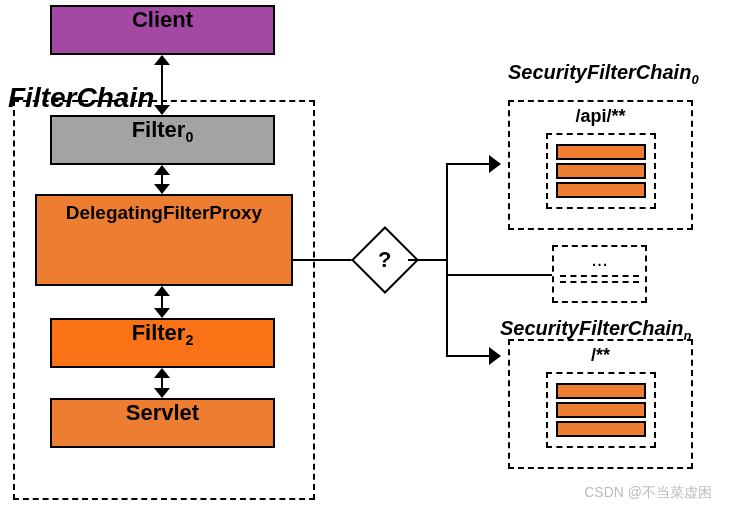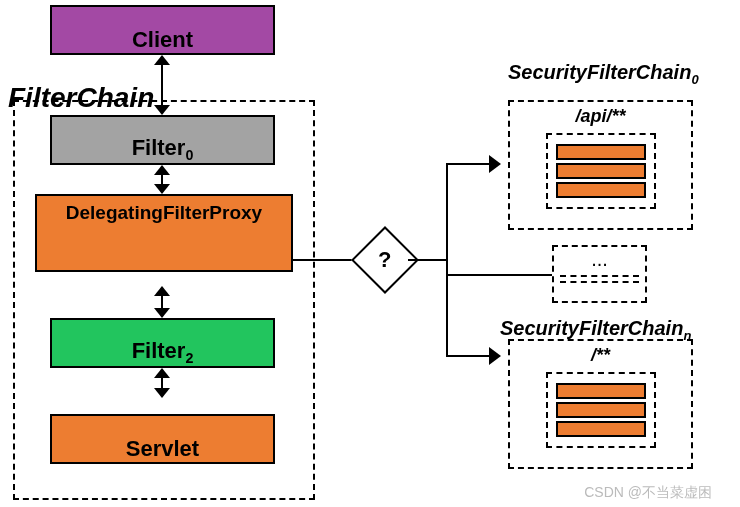--- a/index.html
+++ b/index.html
@@ -11,21 +11,21 @@
     position: relative;
     width: 740px;
     height: 507px;
   }
   .box {
     border: 2px solid #000;
     text-align: center;
     display: flex;
     flex-direction: column;
     align-items: center;
-    justify-content: flex-end;
+    justify-content: flex-start;
     position: absolute;
   }
   .client {
     background: #a349a4;
     left: 50px;
     top: 5px;
     width: 225px;
     height: 50px;
     font-weight: bold;
     font-size: 22px;
@@ -53,51 +53,51 @@
     width: 225px;
     height: 50px;
     font-weight: bold;
     font-size: 22px;
   }
   .delegating {
     background: #ed7d31;
     left: 35px;
     top: 194px;
     width: 258px;
-    height: 78px;
+    height: 92px;
     font-weight: bold;
     font-size: 19px;
     padding-top: 6px;
     justify-content: flex-start;
   }
   .fcp {
     background: repeating-linear-gradient(45deg, #fff, #fff 6px, #fbe0cb 6px, #fbe0cb 12px);
     border: 2px solid #000;
     margin-top: 8px;
     width: 230px;
     height: 42px;
     font-weight: bold;
     font-size: 19px;
     display: flex;
     align-items: center;
     justify-content: center;
   }
   .filter2 {
-    background: #22c55e;
+    background: #f97316;
     left: 50px;
     top: 318px;
     width: 225px;
     height: 50px;
     font-weight: bold;
     font-size: 22px;
   }
   .servlet {
     background: #ed7d31;
     left: 50px;
-    top: 414px;
+    top: 398px;
     width: 225px;
     height: 50px;
     font-weight: bold;
     font-size: 22px;
   }
   .sub { font-size: 0.65em; vertical-align: sub; }
   .arrow {
     position: absolute;
     display: flex;
     flex-direction: column;
@@ -146,21 +146,20 @@
     font-weight: bold;
     font-style: italic;
     font-size: 20px;
   }
   .sfc-box {
     position: absolute;
     border: 2px dashed #000;
     width: 185px;
     height: 130px;
     text-align: center;
-    font-style: italic;
   }
   .sfc-path {
     font-weight: bold;
     font-size: 18px;
     padding-top: 4px;
   }
   .mini-filters {
     margin: 6px auto 0 auto;
     width: 110px;
     border: 2px dashed #000;

